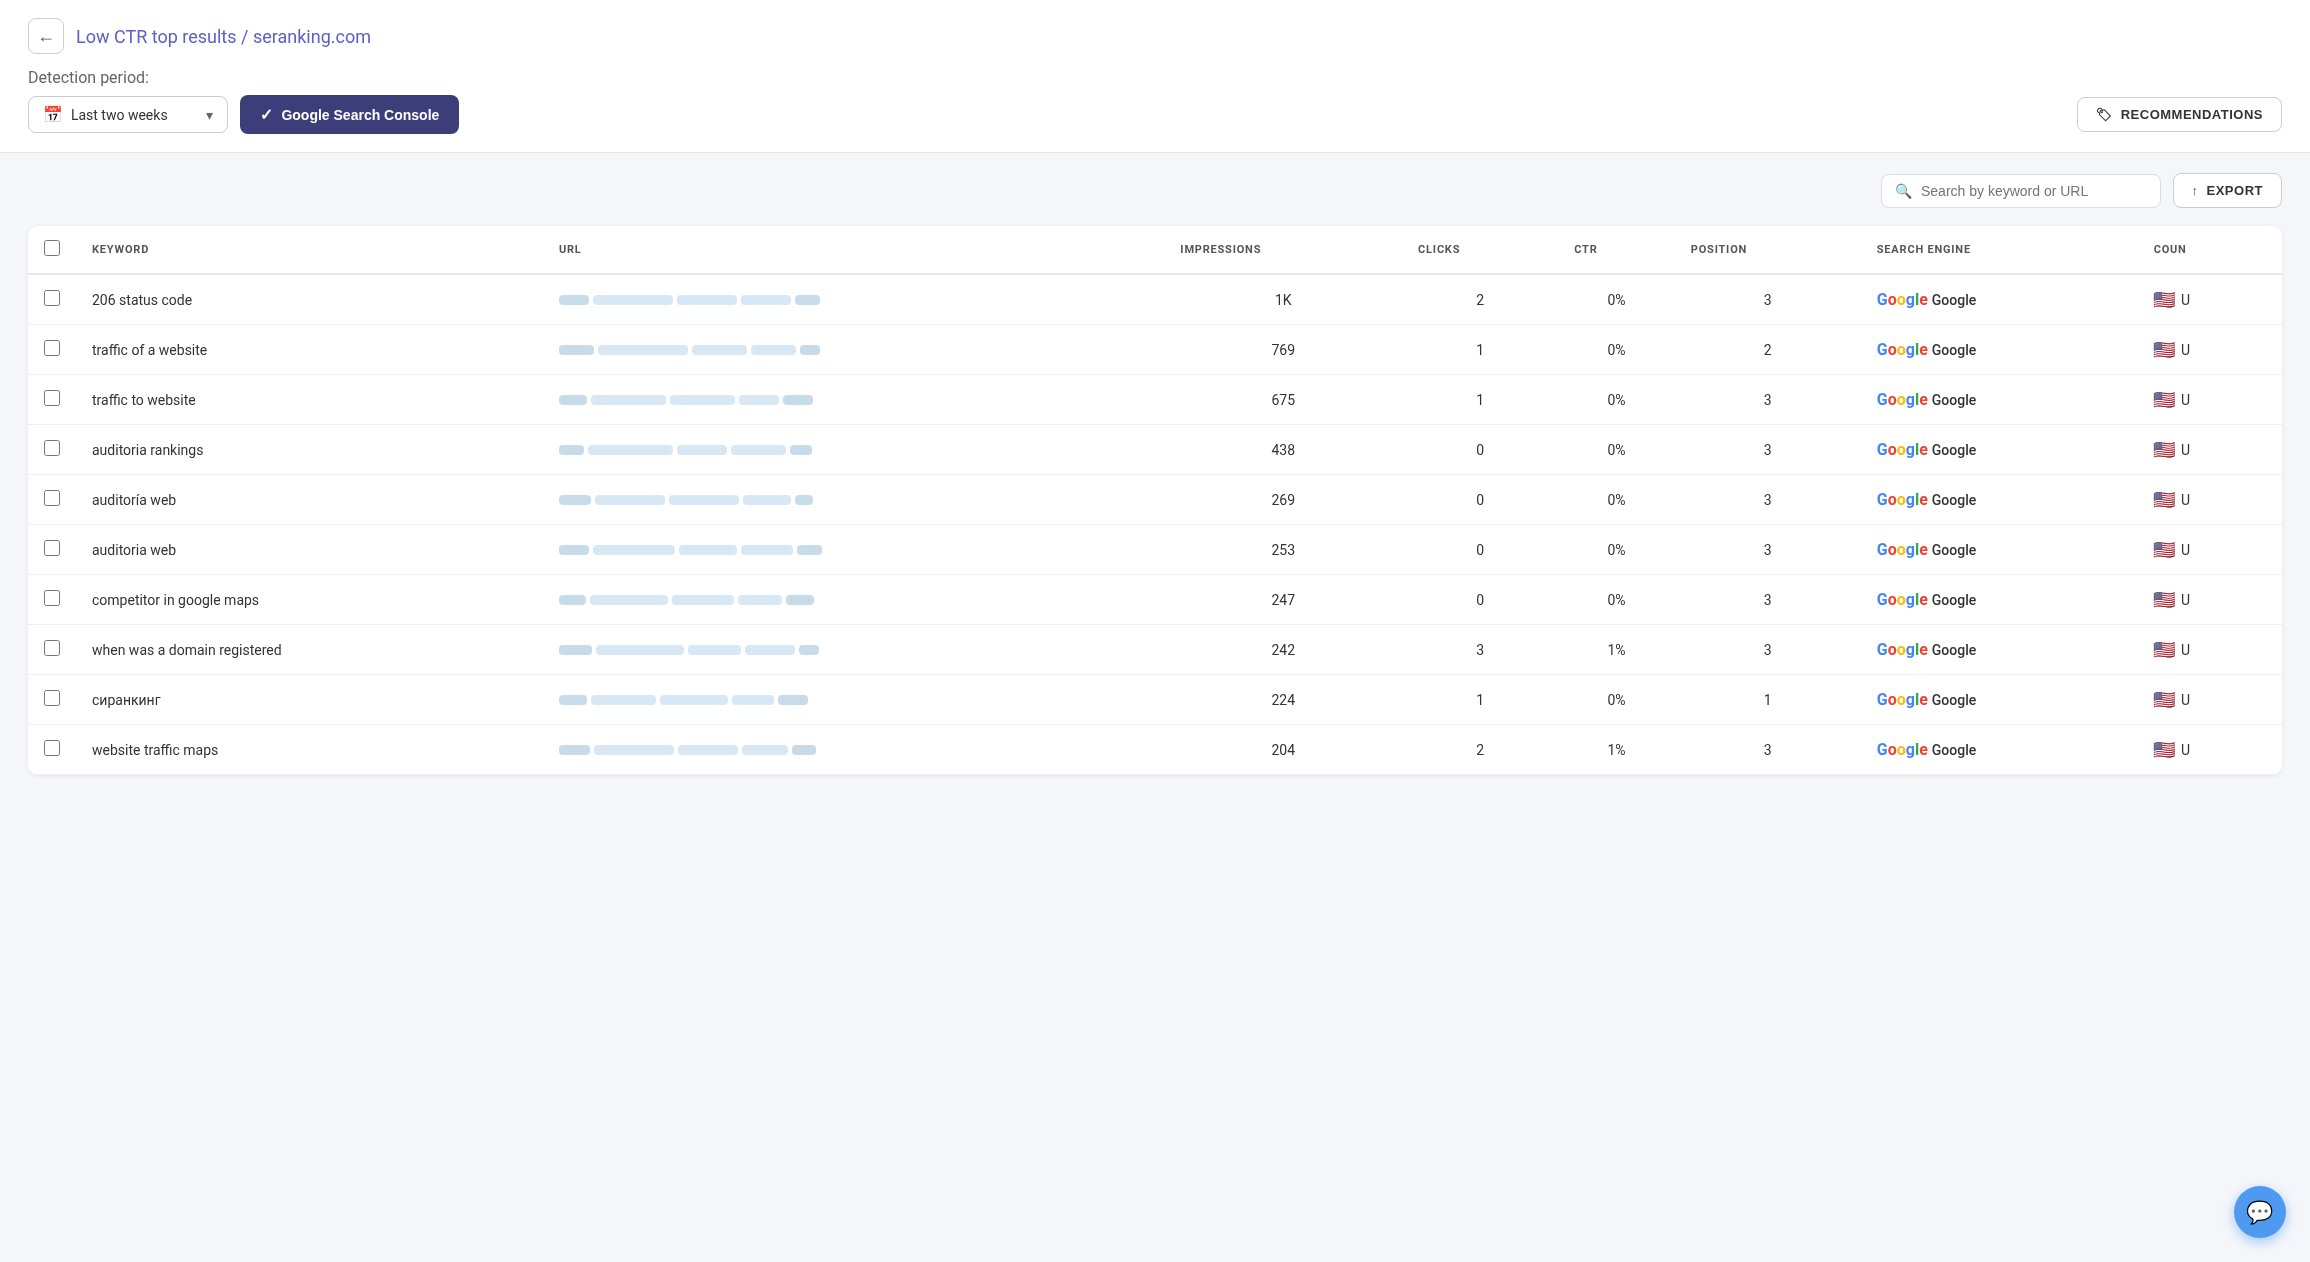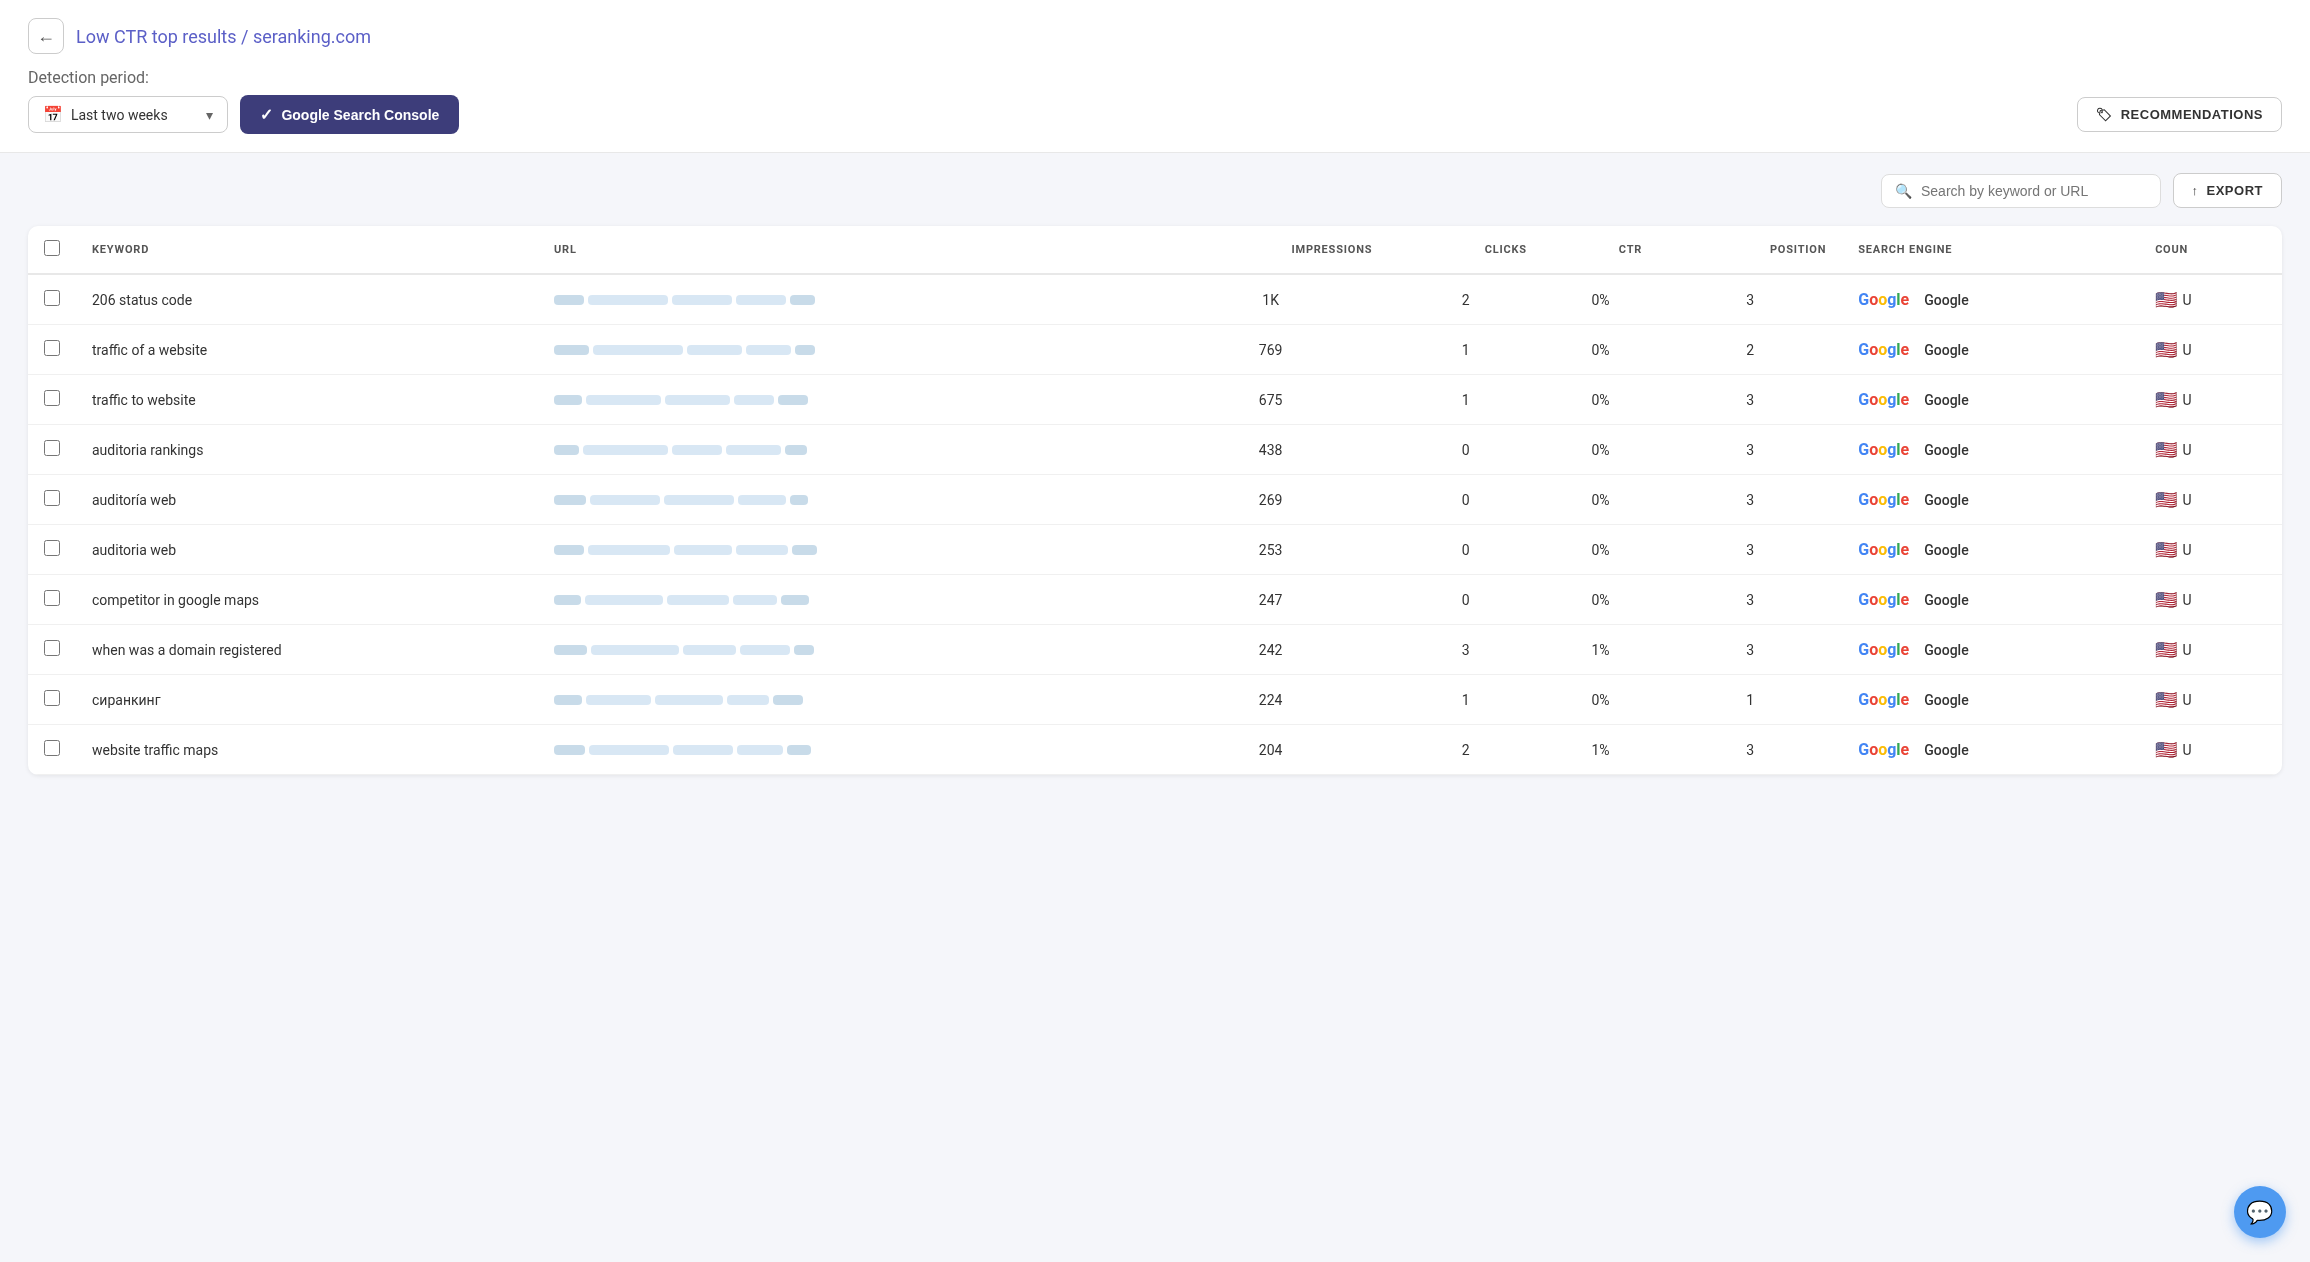--- a/index.html
+++ b/index.html
@@ -155,21 +155,21 @@
     .data-table th {
       padding: 14px 16px;
       text-align: left;
       font-size: 11px;
       font-weight: 700;
       color: #555;
       letter-spacing: 0.8px;
       text-transform: uppercase;
       white-space: nowrap;
     }
-    .data-table th.center { text-align: right; }
+    .data-table th.center { text-align: left; }
     .data-table tbody tr {
       border-bottom: 1px solid #f0f0f0;
       transition: background 0.15s;
     }
     .data-table td {
       padding: 14px 16px;
       font-size: 14px;
       color: #333;
       vertical-align: middle;
     }
@@ -192,21 +192,21 @@
       height: 10px;
       border-radius: 4px;
       background: #c8ddf0;
       opacity: 0.7;
     }
     .url-bar.b1 { width: 30px; background: #b0cce0; }
 
     .google-logo {
       display: flex;
       align-items: center;
-      gap: 15px;
+      gap: 4px;
       font-size: 14px;
       font-weight: 500;
     }
     .g-blue { color: #4285f4; }
     .g-red { color: #ea4335; }
     .g-yellow { color: #fbbc05; }
     .g-green { color: #34a853; }
 
     .flag-cell {
       display: flex;

